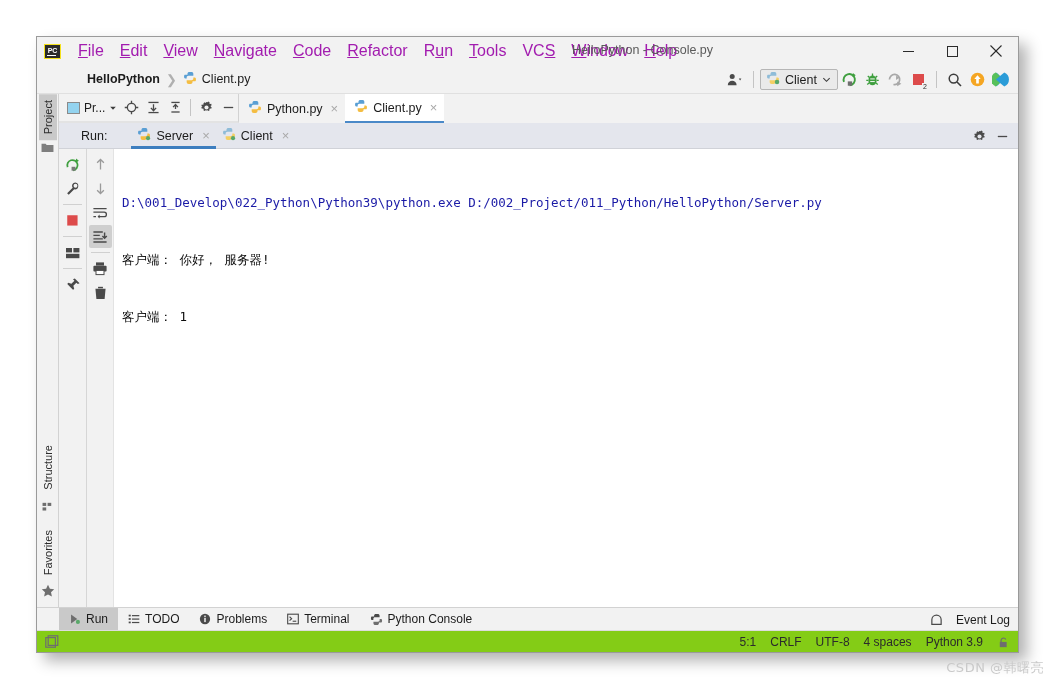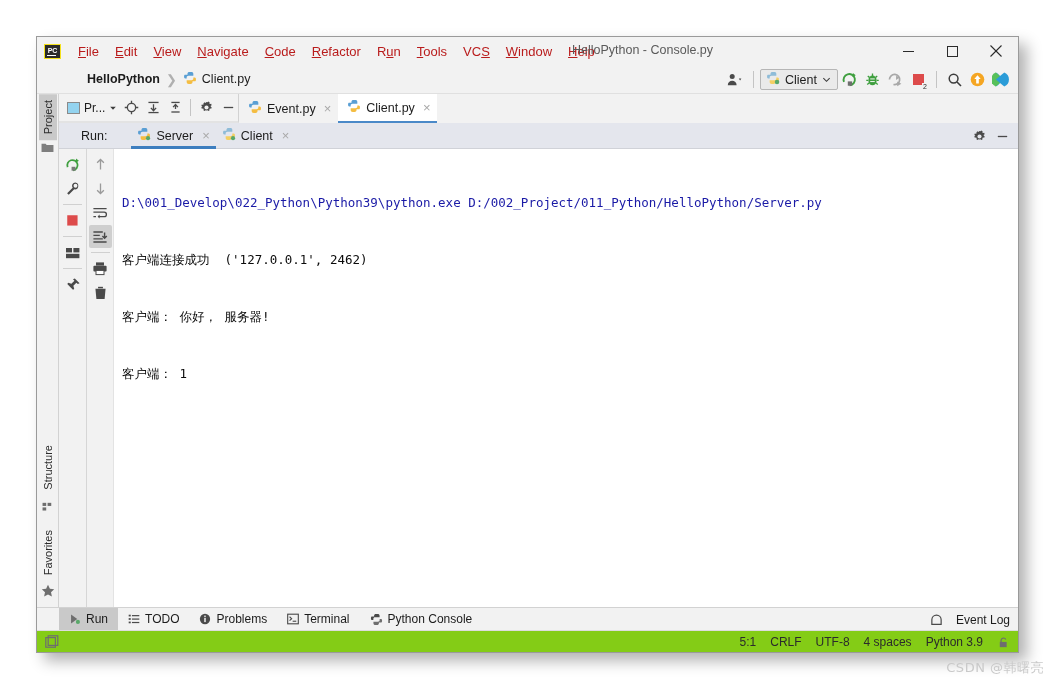--- a/index.html
+++ b/index.html
@@ -40,21 +40,21 @@
     color: #fff; font-size: 7px; font-weight: bold; line-height: 1;
     letter-spacing: 0px; margin-bottom: 2px;
     font-family: "Liberation Sans", sans-serif;
   }
   .pclogo::after {
     content: ""; position: absolute; bottom: 1.5px; left: 2px;
     width: 9px; height: 1.5px; background: #fff;
   }
   .menubar { display: flex; align-items: center; gap: 0px; }
   .menuitem {
-    font-size: 13px; color: #b91c1c; padding: 3px 8px;
+    font-size: 16px; color: #a21caf; padding: 3px 8px;
     white-space: nowrap; cursor: default;
   }
   .menuitem u { text-decoration: underline; }
   .wintitle {
     position: absolute; left: 535px; top: 6px;
     font-size: 12.5px; color: #5a5a5a; white-space: nowrap;
   }
   .wincontrols {
     position: absolute; right: 0; top: 0; height: 28px;
     display: flex; align-items: stretch;
@@ -442,21 +442,21 @@
           </div>
 
           <div class="editortabs">
             <div class="etab">
               <span>
                 <svg width="14" height="14" viewBox="0 0 16 16">
                   <path d="M7.4 1.2h2.0c1.5 0 2.4.7 2.4 2.1v2.0H6.3c-1.3 0-2.1.8-2.1 2.0v1.3H2.6c-1.0 0-1.4-.8-1.4-2.2 0-1.5.4-2.2 1.4-2.2h2.5V3.3c0-1.4.9-2.1 2.3-2.1z" fill="#5a9fd4"></path>
                   <path d="M8.6 14.8h-2.0c-1.5 0-2.4-.7-2.4-2.1v-2.0h5.5c1.3 0 2.1-.8 2.1-2.0V7.4h1.6c1.0 0 1.4.8 1.4 2.2 0 1.5-.4 2.2-1.4 2.2h-2.5v.9c0 1.4-.9 2.1-2.3 2.1z" fill="#f4bd42"></path>
                 </svg>
               </span>
-              <span>Event.py</span>
+              <span>Python.py</span>
               <span class="x">×</span>
             </div>
             <div class="etab active">
               <span>
                 <svg width="14" height="14" viewBox="0 0 16 16">
                   <path d="M7.4 1.2h2.0c1.5 0 2.4.7 2.4 2.1v2.0H6.3c-1.3 0-2.1.8-2.1 2.0v1.3H2.6c-1.0 0-1.4-.8-1.4-2.2 0-1.5.4-2.2 1.4-2.2h2.5V3.3c0-1.4.9-2.1 2.3-2.1z" fill="#5a9fd4"></path>
                   <path d="M8.6 14.8h-2.0c-1.5 0-2.4-.7-2.4-2.1v-2.0h5.5c1.3 0 2.1-.8 2.1-2.0V7.4h1.6c1.0 0 1.4.8 1.4 2.2 0 1.5-.4 2.2-1.4 2.2h-2.5v.9c0 1.4-.9 2.1-2.3 2.1z" fill="#f4bd42"></path>
                 </svg>
               </span>
               <span>Client.py</span>
@@ -576,21 +576,20 @@
               <div class="gbtn">
                 <svg width="15" height="16" viewBox="0 0 16 16">
                   <path d="M5.4 1.4h5.2v1.6H5.4z" fill="#4a4a4a"></path>
                   <path d="M2.6 3.4h10.8l-1.0 11.0H3.6z" fill="#4a4a4a"></path>
                 </svg>
               </div>
             </div>
 
             <div class="console">
               <div class="cline cmd">D:\001_Develop\022_Python\Python39\python.exe D:/002_Project/011_Python/HelloPython/Server.py</div>
-              <div class="cline">客户端连接成功  ('127.0.0.1', 2462)</div>
               <div class="cline">客户端： 你好， 服务器!</div>
               <div class="cline">客户端： 1</div>
             </div>
           </div>
         </div>
       </div>
     </div>
 
     <div class="bottombar">
       <div style="width:22px;"></div>

